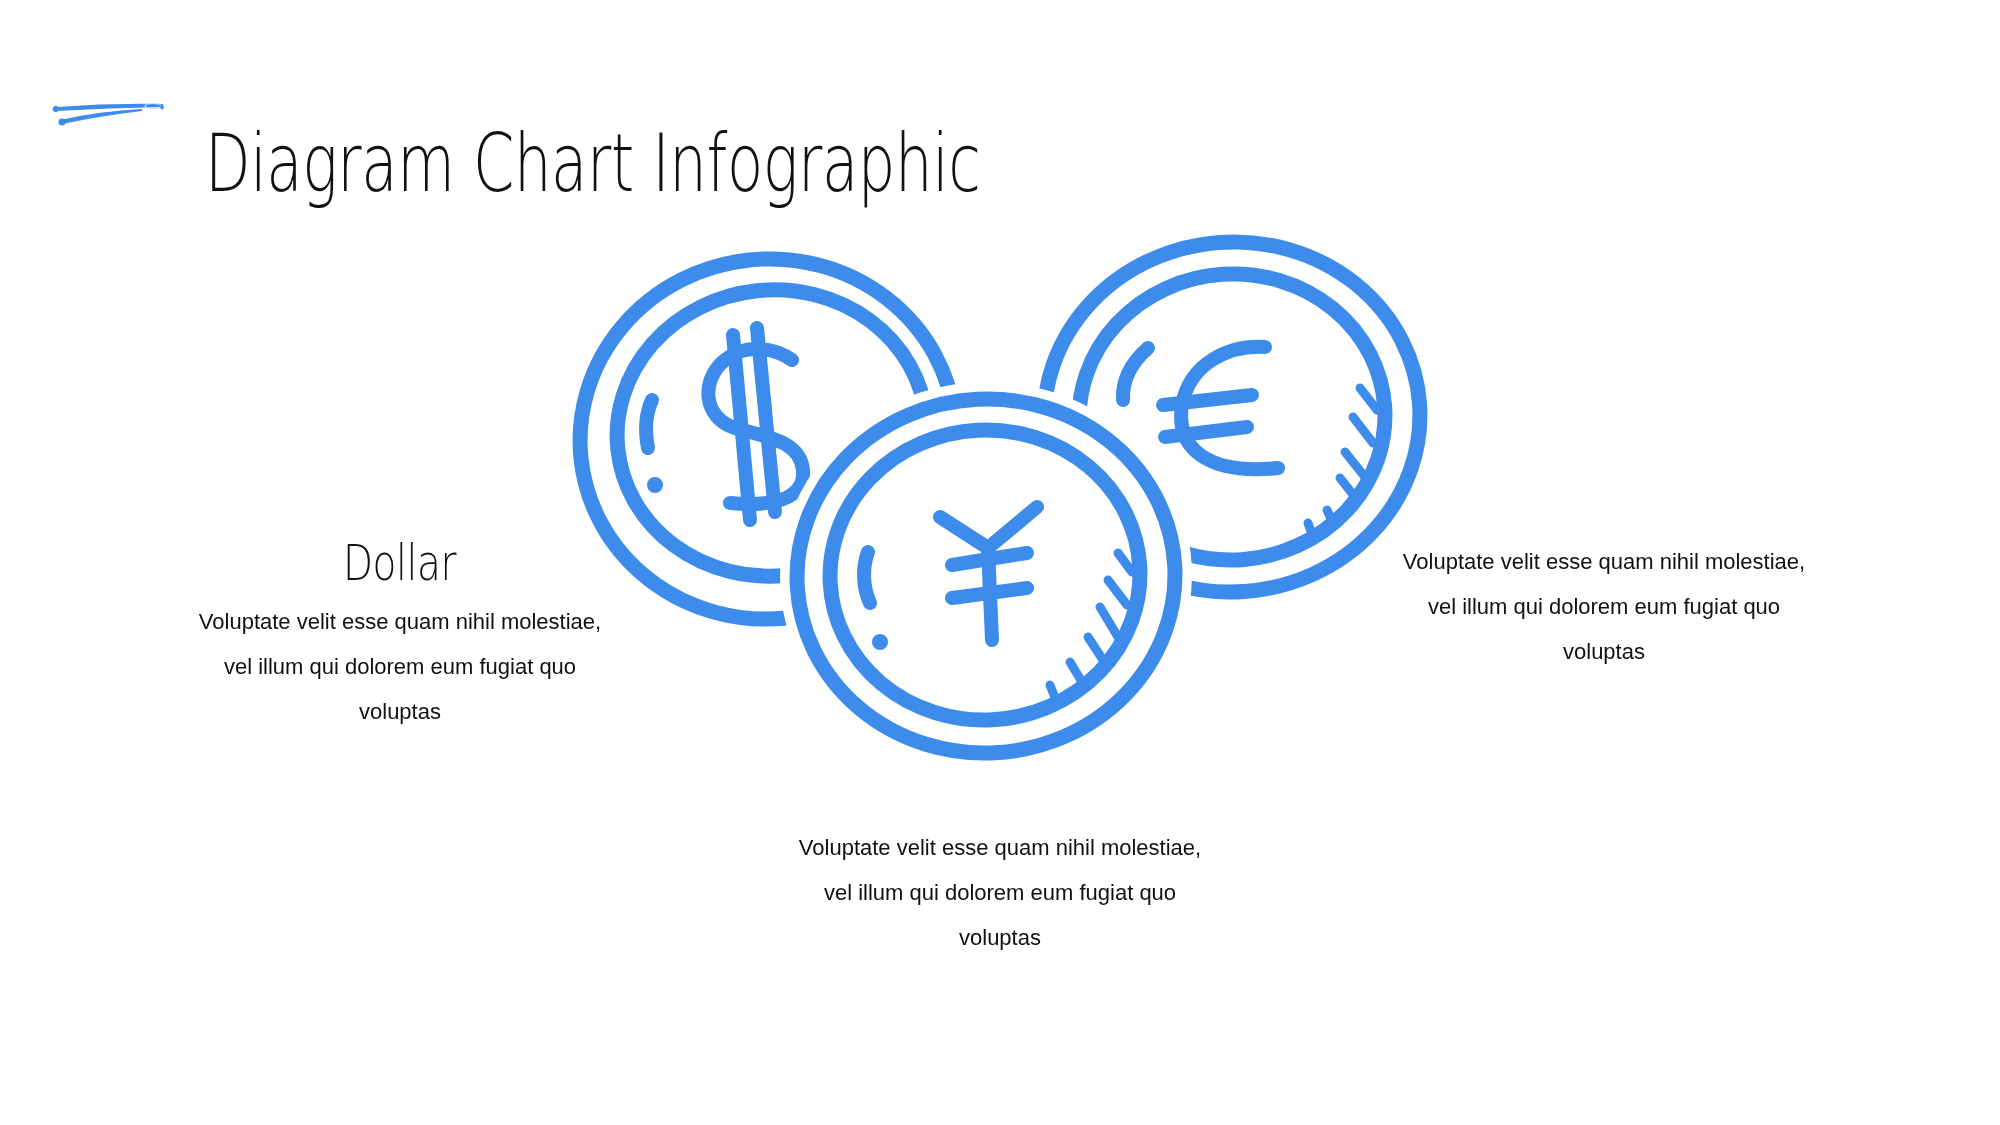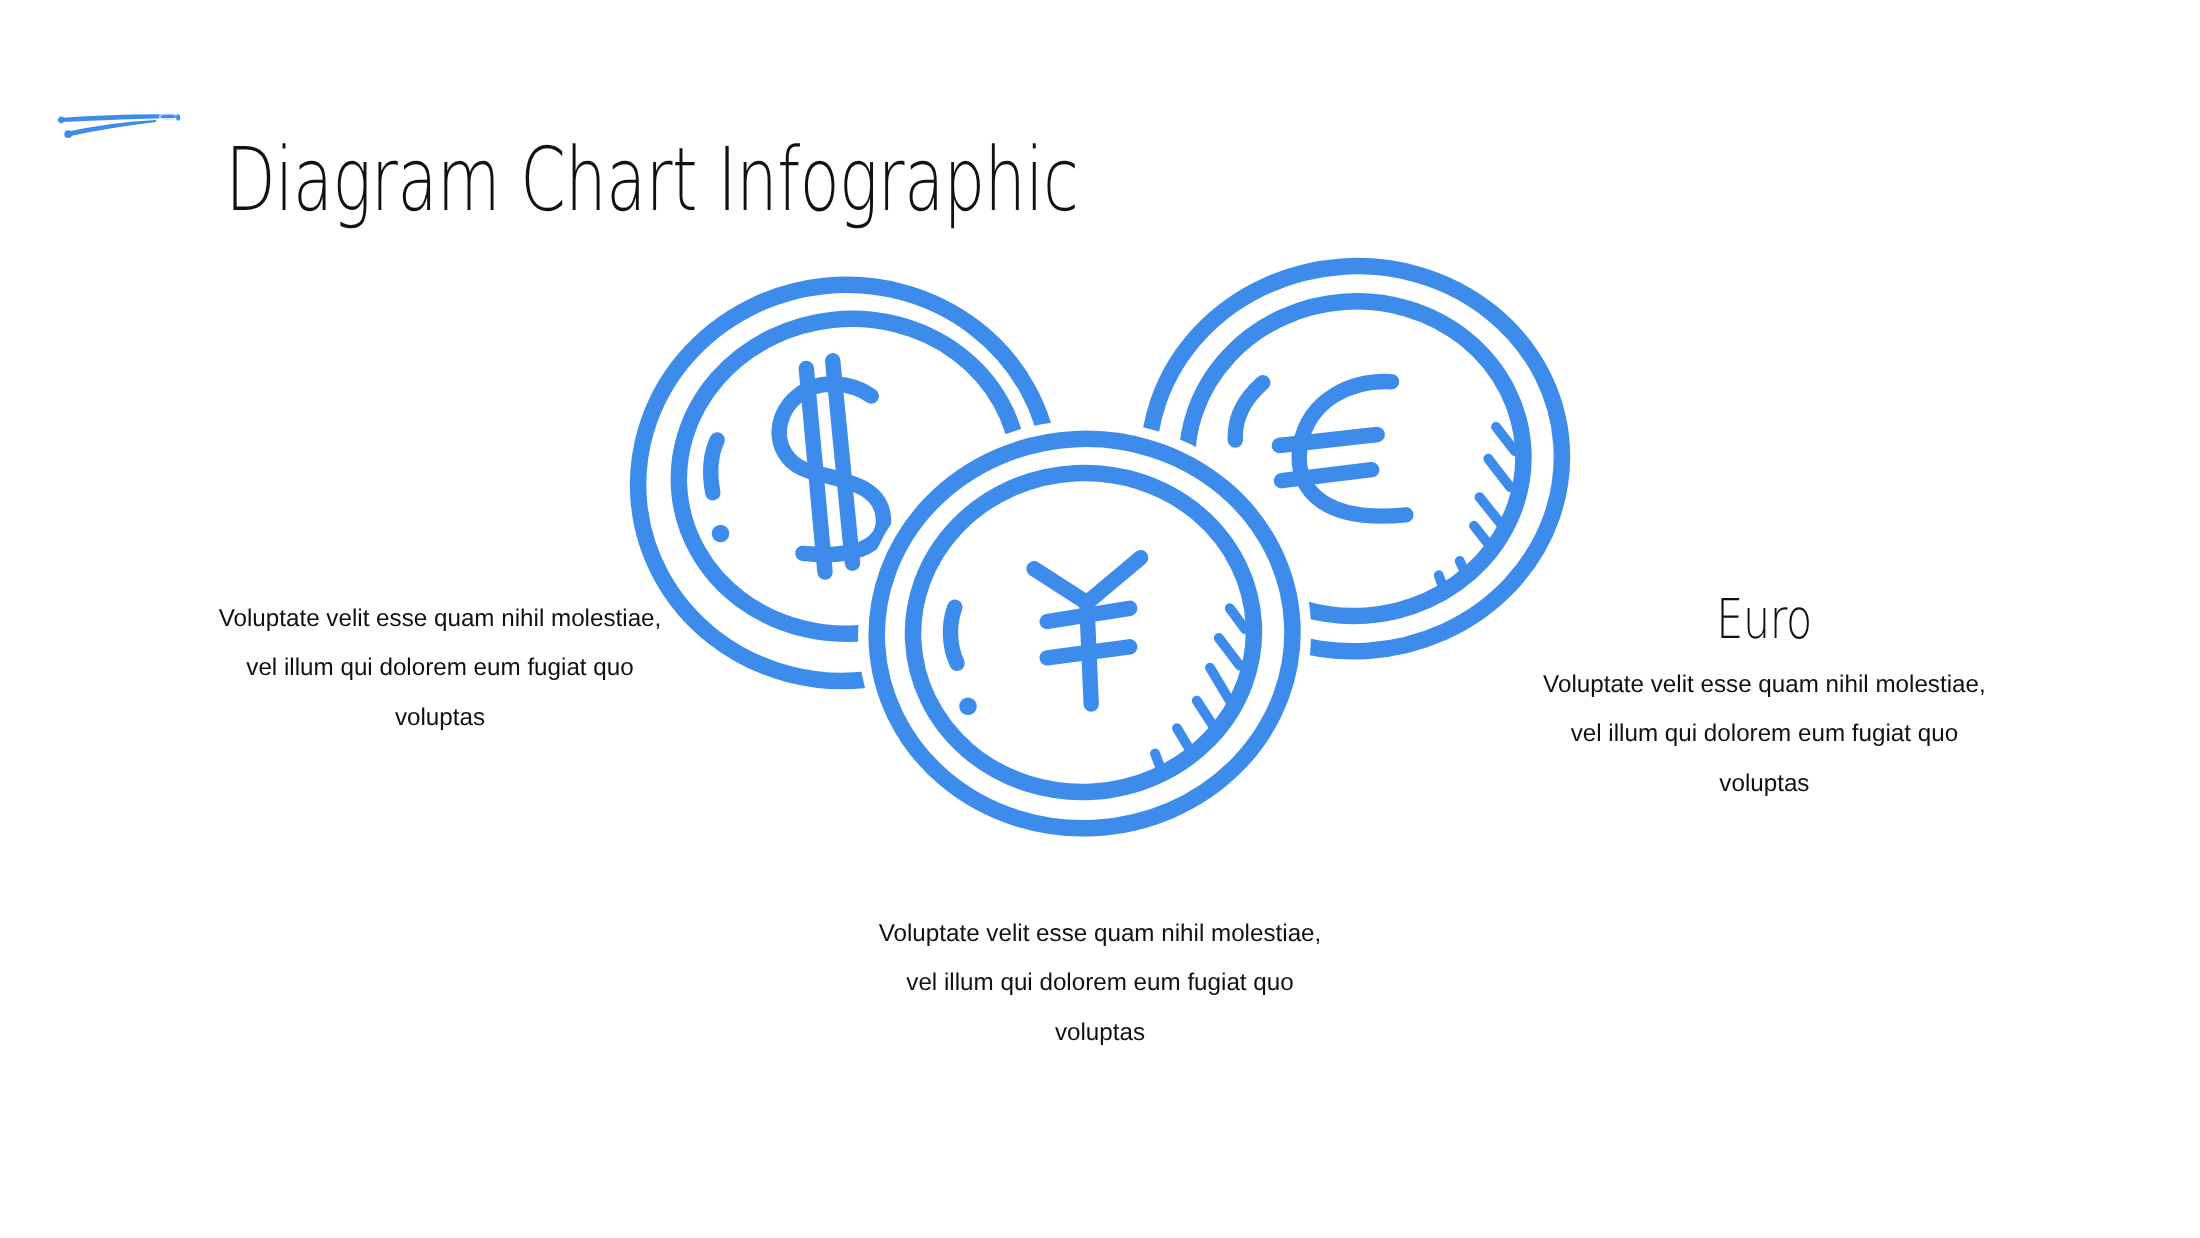--- a/index.html
+++ b/index.html
@@ -85,29 +85,29 @@
     <path d="M1118 553 L1132 572" stroke-width="9"></path>
     <path d="M1108 580 L1127 605" stroke-width="9"></path>
     <path d="M1100 607 L1118 637" stroke-width="9"></path>
     <path d="M1088 637 L1103 660" stroke-width="9"></path>
     <path d="M1070 662 L1082 682" stroke-width="9"></path>
     <path d="M1050 685 L1055 698" stroke-width="9"></path>
   </g>
 </svg>
 
 <div class="block" id="dollar-block">
+  <div><span class="heading">Dollar</span></div>
   <div class="body">
     <div>Voluptate velit esse quam nihil molestiae,</div>
     <div>vel illum qui dolorem eum fugiat quo</div>
     <div>voluptas</div>
   </div>
 </div>
 
 <div class="block" id="euro-block">
-  <div><span class="heading">Euro</span></div>
   <div class="body">
     <div>Voluptate velit esse quam nihil molestiae,</div>
     <div>vel illum qui dolorem eum fugiat quo</div>
     <div>voluptas</div>
   </div>
 </div>
 
 <div class="block" id="yen-block">
   <div class="body">
     <div>Voluptate velit esse quam nihil molestiae,</div>

